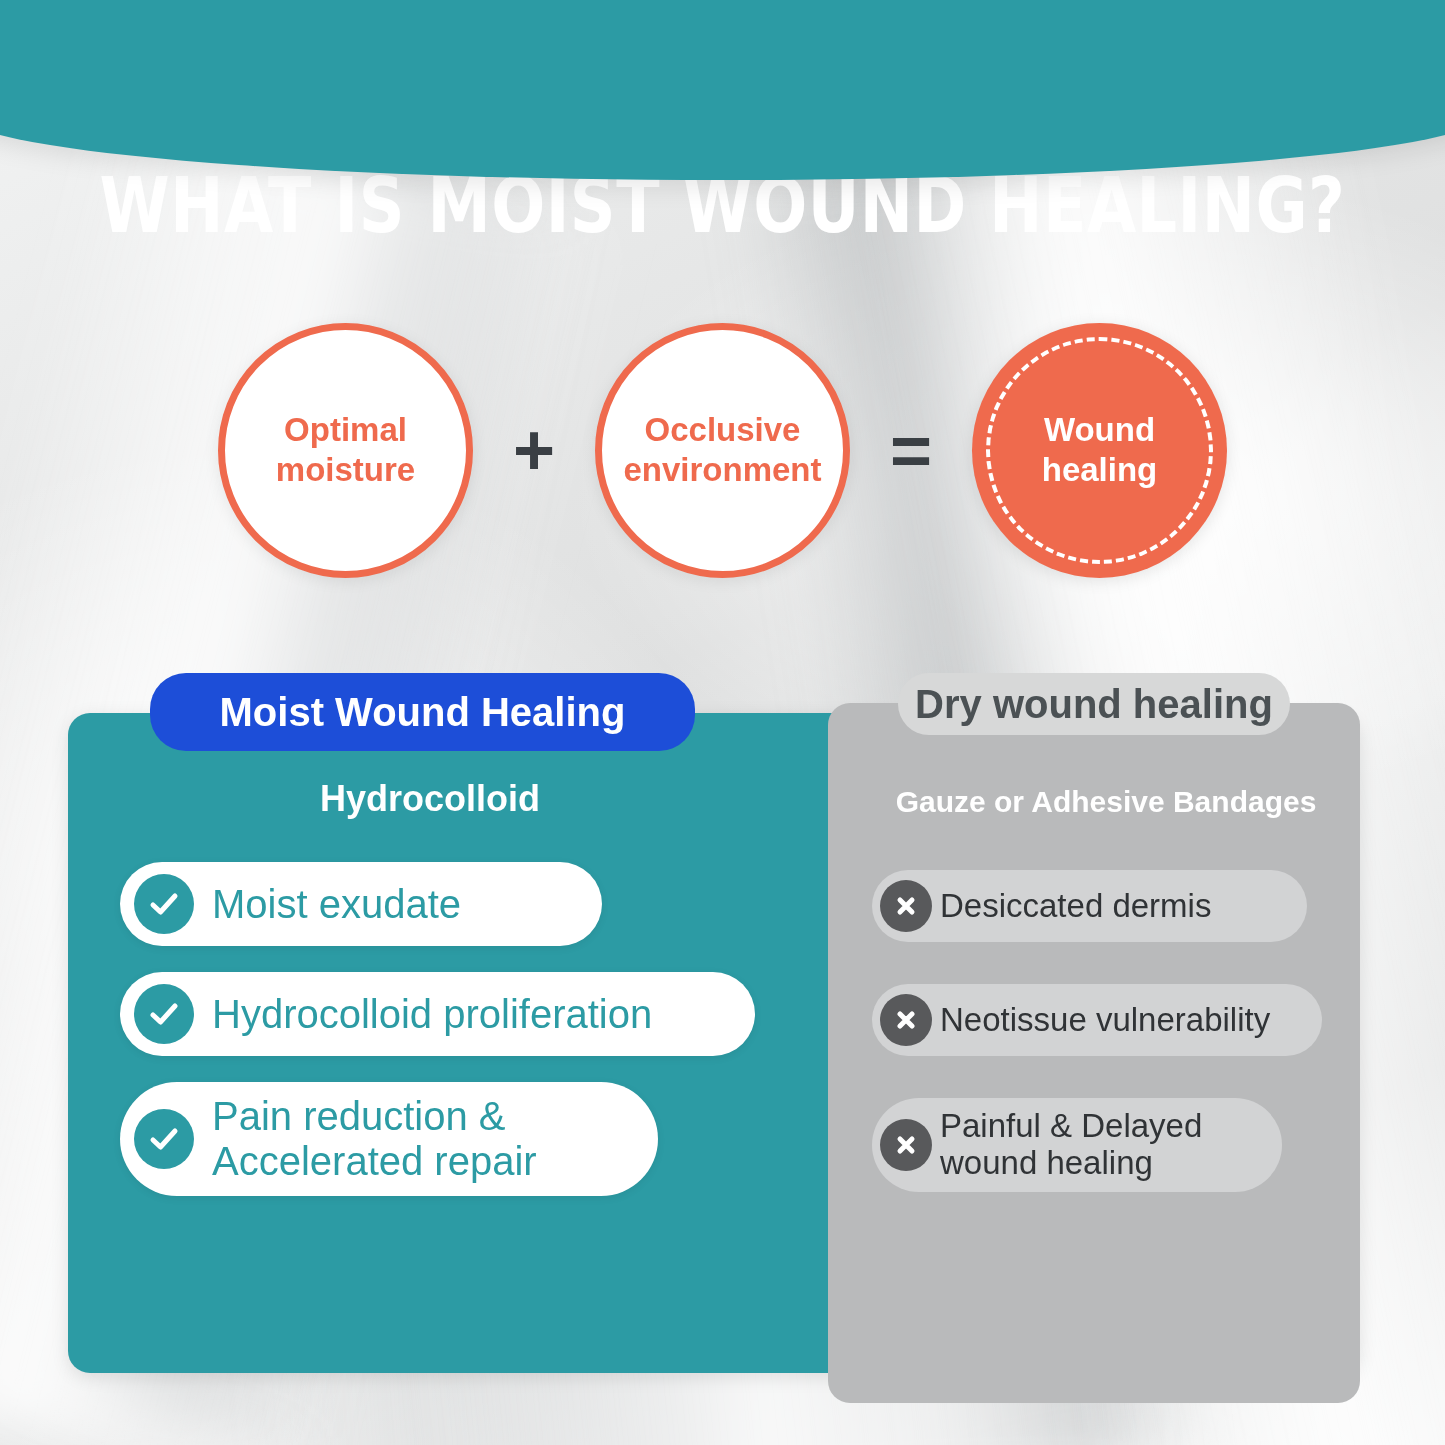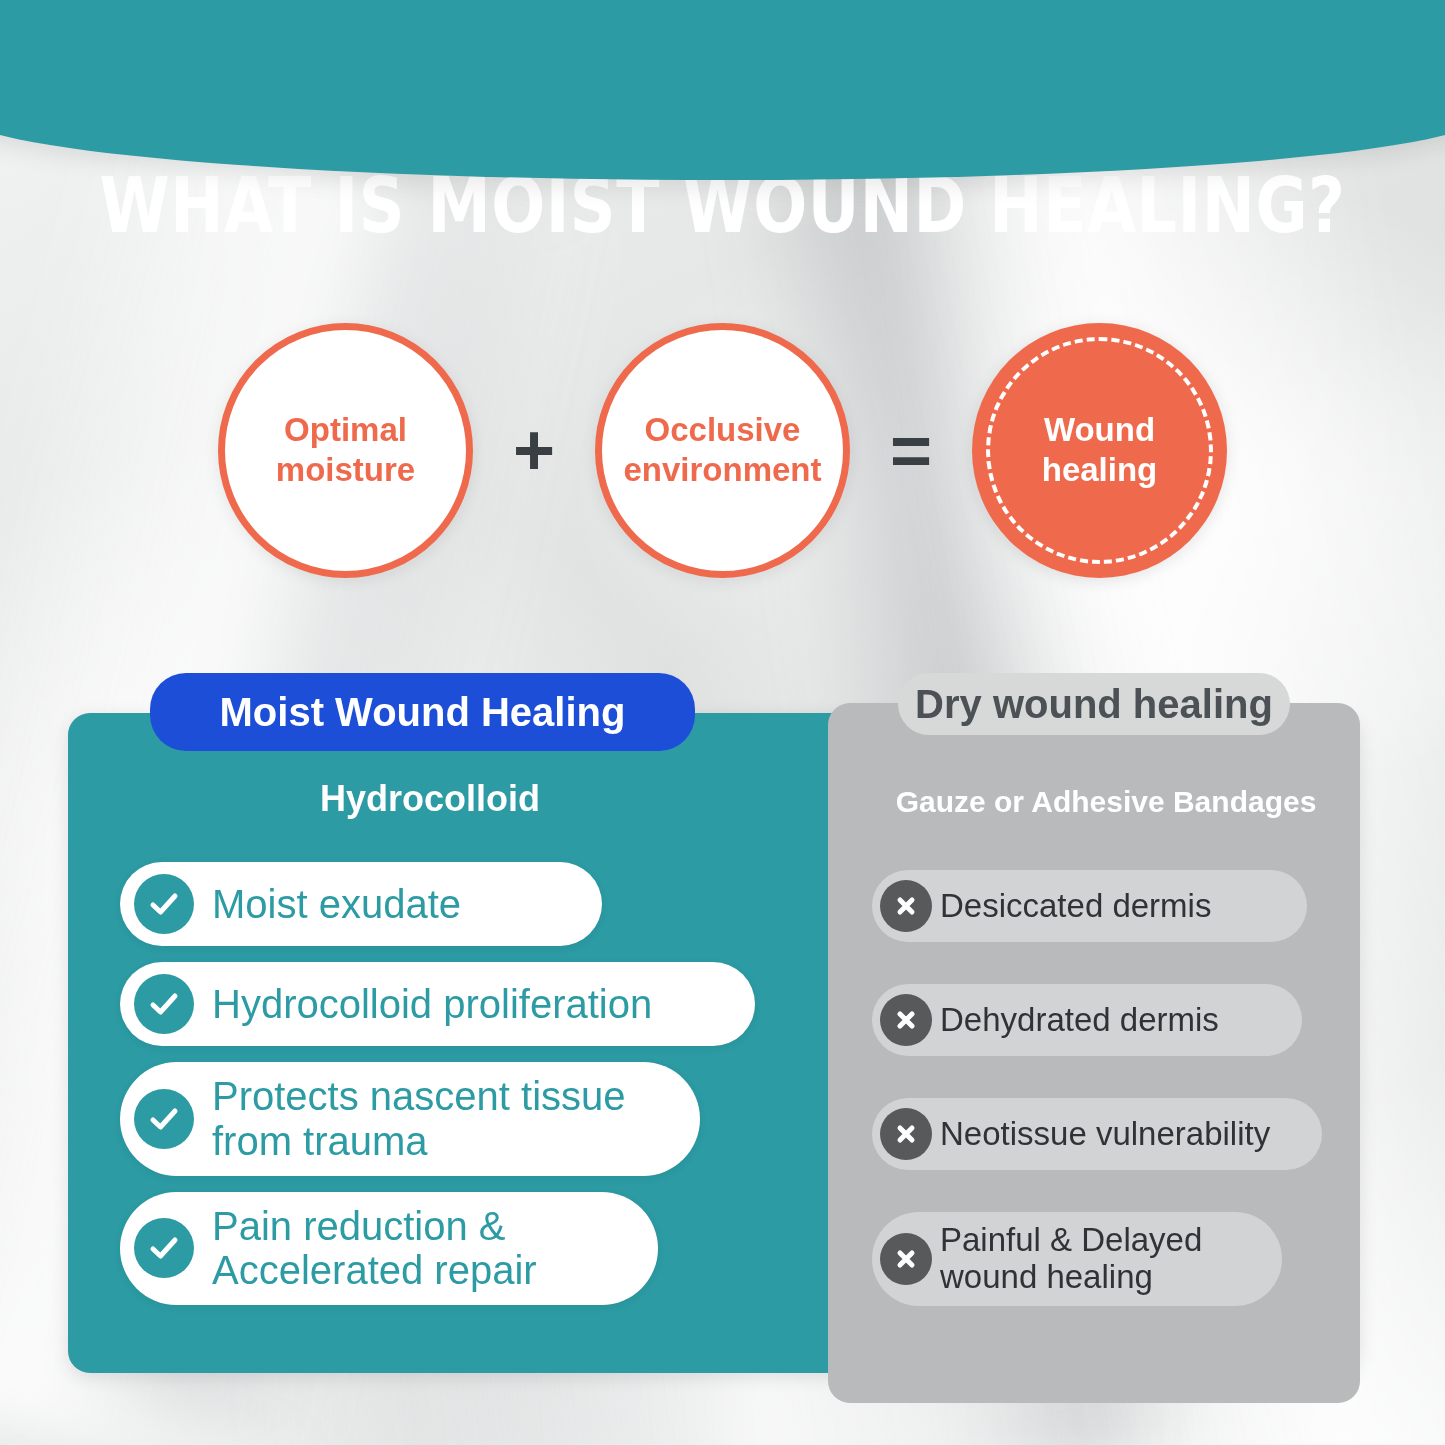--- a/index.html
+++ b/index.html
@@ -238,21 +238,21 @@
     left: 872px;
     top: 205px;
     width: 460px;
     z-index: 4;
   }
 
   .item {
     display: flex;
     align-items: center;
     border-radius: 999px;
-    margin-bottom: 16px;
+    margin-bottom: 26px;
   }
 
   .item-moist {
     background: #ffffff;
     padding: 12px 30px 12px 14px;
     min-height: 84px;
     box-shadow: 0 2px 9px rgba(0,0,0,0.07);
   }
   .item-dry {
     background: #d2d3d4;
@@ -378,29 +378,20 @@
 
       <div class="item item-moist w2">
         <span class="check-icon">
           <svg width="34" height="34" viewBox="0 0 34 34" aria-hidden="true">
             <path d="M6 18 L13.5 25 L28 9" fill="none" stroke="#ffffff" stroke-width="5" stroke-linecap="round" stroke-linejoin="round"></path>
           </svg>
         </span>
         <span class="item-label-moist">Hydrocolloid proliferation</span>
       </div>
 
-      <div class="item item-moist w3">
-        <span class="check-icon">
-          <svg width="34" height="34" viewBox="0 0 34 34" aria-hidden="true">
-            <path d="M6 18 L13.5 25 L28 9" fill="none" stroke="#ffffff" stroke-width="5" stroke-linecap="round" stroke-linejoin="round"></path>
-          </svg>
-        </span>
-        <span class="item-label-moist">Protects nascent tissue
-from trauma</span>
-      </div>
 
       <div class="item item-moist w4">
         <span class="check-icon">
           <svg width="34" height="34" viewBox="0 0 34 34" aria-hidden="true">
             <path d="M6 18 L13.5 25 L28 9" fill="none" stroke="#ffffff" stroke-width="5" stroke-linecap="round" stroke-linejoin="round"></path>
           </svg>
         </span>
         <span class="item-label-moist">Pain reduction &amp;
 Accelerated repair</span>
       </div>
@@ -411,28 +402,20 @@
 
       <div class="item item-dry dw1">
         <span class="x-icon">
           <svg width="28" height="28" viewBox="0 0 28 28" aria-hidden="true">
             <path d="M8 8 L20 20 M20 8 L8 20" fill="none" stroke="#ffffff" stroke-width="5" stroke-linecap="round"></path>
           </svg>
         </span>
         <span class="item-label-dry">Desiccated dermis</span>
       </div>
 
-      <div class="item item-dry dw2">
-        <span class="x-icon">
-          <svg width="28" height="28" viewBox="0 0 28 28" aria-hidden="true">
-            <path d="M8 8 L20 20 M20 8 L8 20" fill="none" stroke="#ffffff" stroke-width="5" stroke-linecap="round"></path>
-          </svg>
-        </span>
-        <span class="item-label-dry">Dehydrated dermis</span>
-      </div>
 
       <div class="item item-dry dw3">
         <span class="x-icon">
           <svg width="28" height="28" viewBox="0 0 28 28" aria-hidden="true">
             <path d="M8 8 L20 20 M20 8 L8 20" fill="none" stroke="#ffffff" stroke-width="5" stroke-linecap="round"></path>
           </svg>
         </span>
         <span class="item-label-dry">Neotissue vulnerability</span>
       </div>
 

